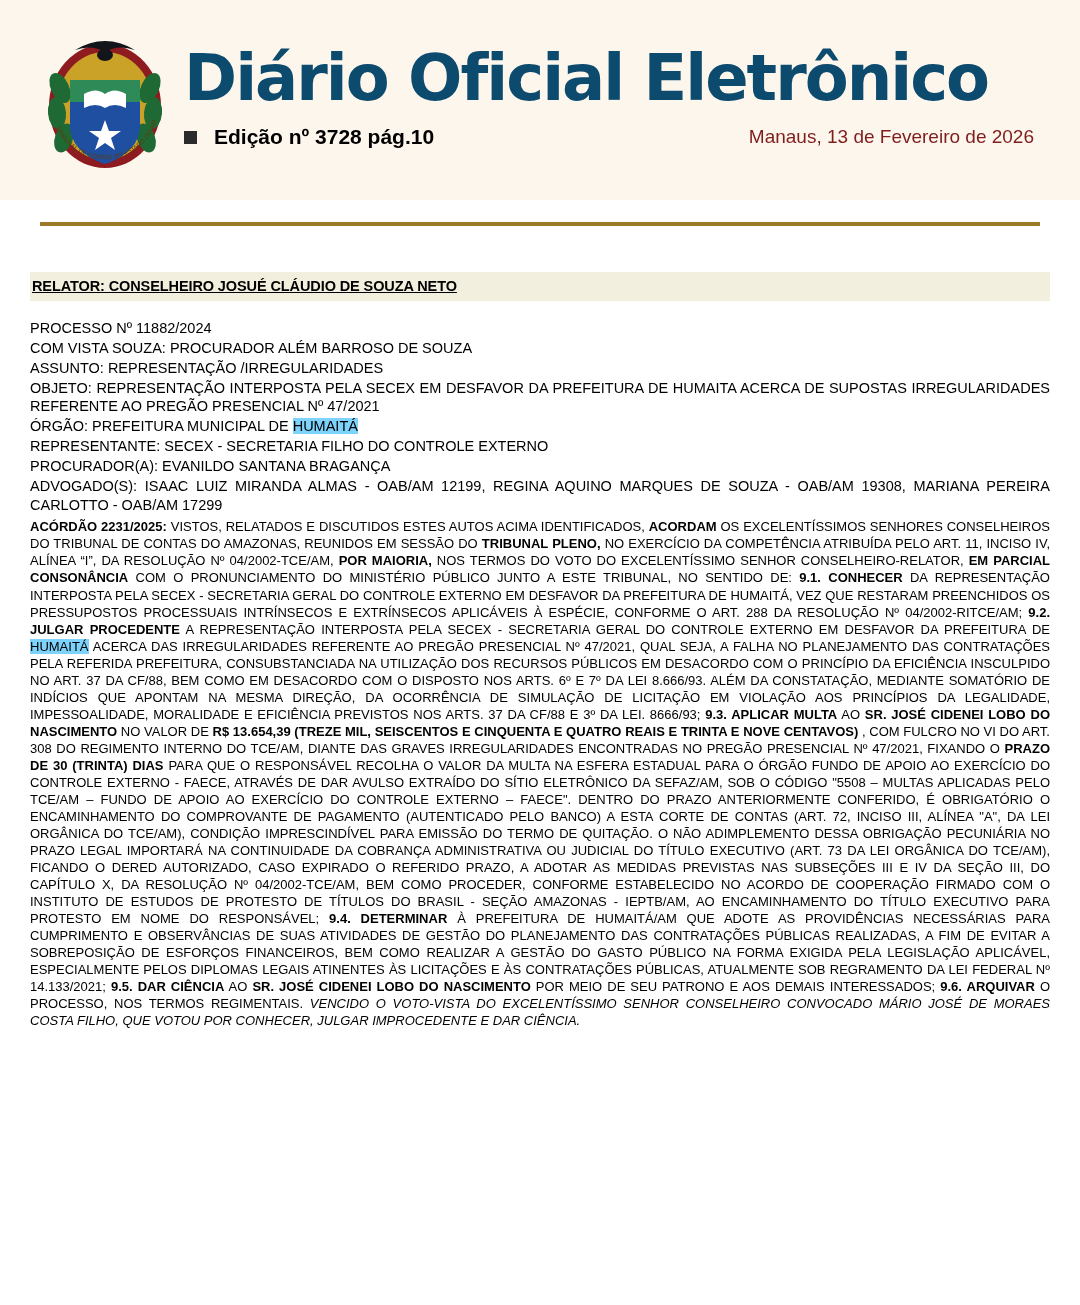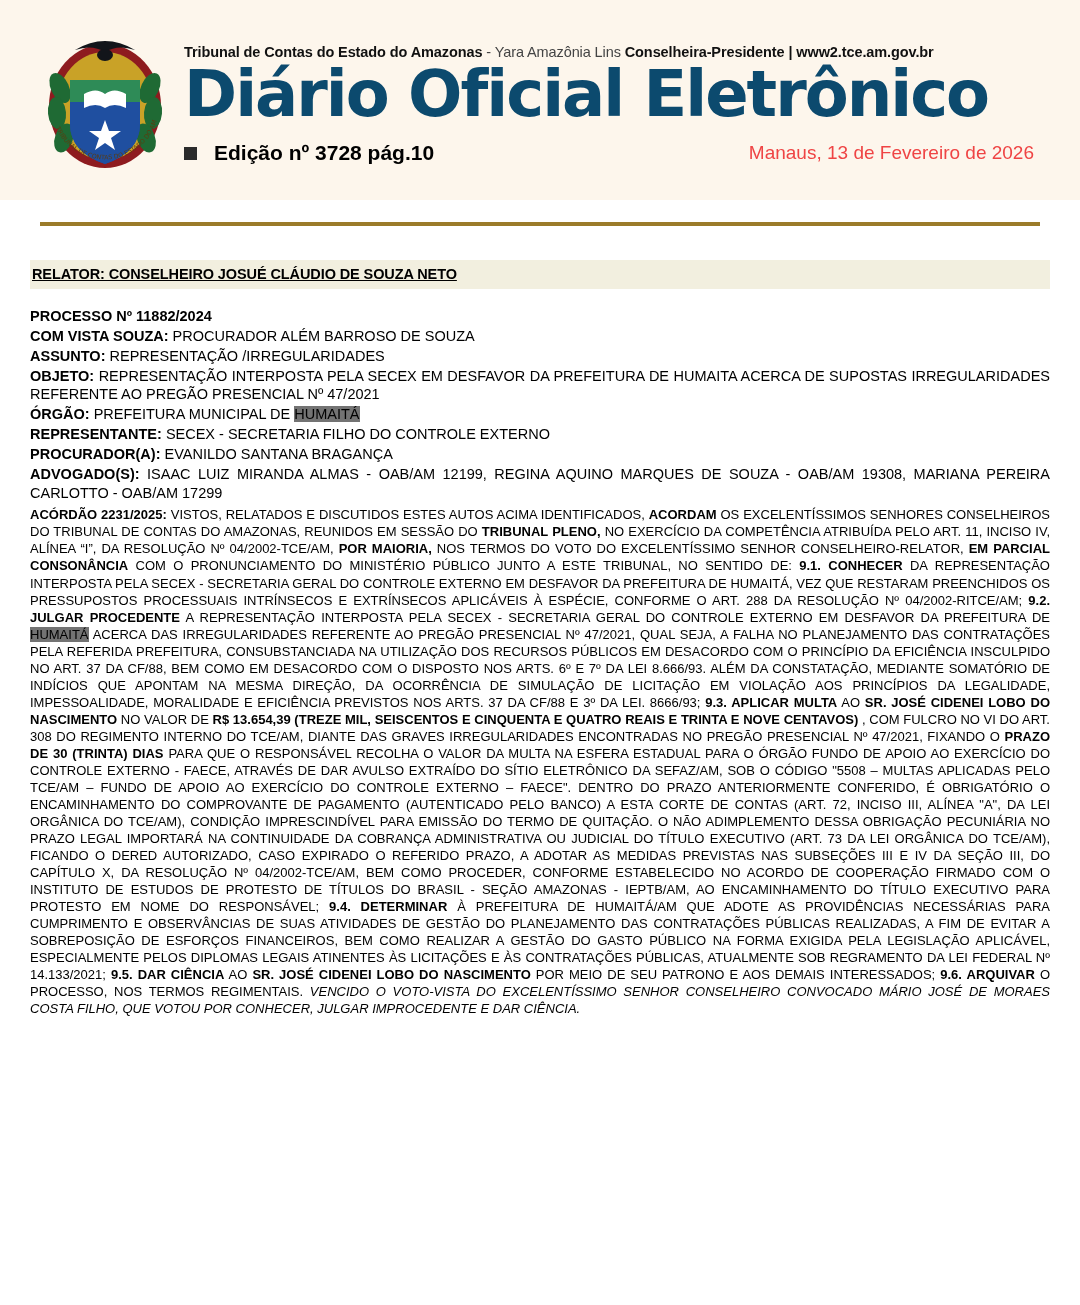--- a/index.html
+++ b/index.html
@@ -78,58 +78,59 @@
     gap: 17px;
   }
   .edition .sq {
     display: inline-block;
     width: 13px;
     height: 13px;
     background: #2b2b2b;
   }
   .city-date {
     font-size: 19px;
-    color: #ef4444;
+    color: #7f1d1d;
   }
 
   .rule-wrap {
     padding: 0 40px;
     background: #ffffff;
   }
   .gold-rule {
     height: 4px;
     background: #9b7b2a;
     margin-top: 22px;
   }
 
   
   .doc {
     padding: 8px 30px;
     box-sizing: border-box;
+    margin-top: 12px;
   }
   .relator-bar {
     background: #f2efdf;
     margin-top: 26px;
     padding: 5px 2px 6px 2px;
   }
   .relator-bar span {
     font-weight: bold;
     font-size: 14.5px;
     text-decoration: underline;
     letter-spacing: -0.1px;
   }
 
   .meta {
     margin-top: 18px;
     font-size: 14.5px;
     line-height: 1.30;
   }
   .meta .line { margin-bottom: 1px; }
-  .meta .lbl { font-weight: bold; }
-  .hl { background: #737373; }
+  .meta .lbl { font-weight: normal; }
+  .hl { background: #7dd3fc; }
 
   .acordao {
     margin-top: 4px;
     font-size: 13px;
     line-height: 1.31;
     text-align: justify;
   }
   .acordao b { font-weight: bold; }
   .acordao i { font-style: italic; }
 </style>
@@ -165,23 +166,20 @@
         <polygon points="65,92 69,103 81,103 71,110 75,122 65,115 55,122 59,110 49,103 61,103" fill="#ffffff"></polygon>
 
         <path id="mottoPath" d="M13 92 A54 54 0 0 0 117 92" fill="none"></path>
         <text font-size="6.2" fill="#5b3c10" font-family="DejaVu Sans, sans-serif">
           <textPath href="#mottoPath" startOffset="6%">TRIBUNAL DE CONTAS DO ESTADO DO AMAZONAS</textPath>
         </text>
       </svg>
     </div>
 
     <div class="masthead-text">
-      <div class="tce-line">
-        <b>Tribunal de Contas do Estado do Amazonas</b><span class="sep"> - </span><span class="sep">Yara Amazônia Lins</span><span class="pres"> Conselheira-Presidente | www2.tce.am.gov.br</span>
-      </div>
       <div class="doe-title">Diário Oficial Eletrônico</div>
       <div class="edition-row">
         <div class="edition">
           <span class="sq"></span>
           <span>Edição nº 3728 pág.10</span>
         </div>
         <div class="city-date">Manaus, 13 de Fevereiro de 2026</div>
       </div>
     </div>
   </div>

